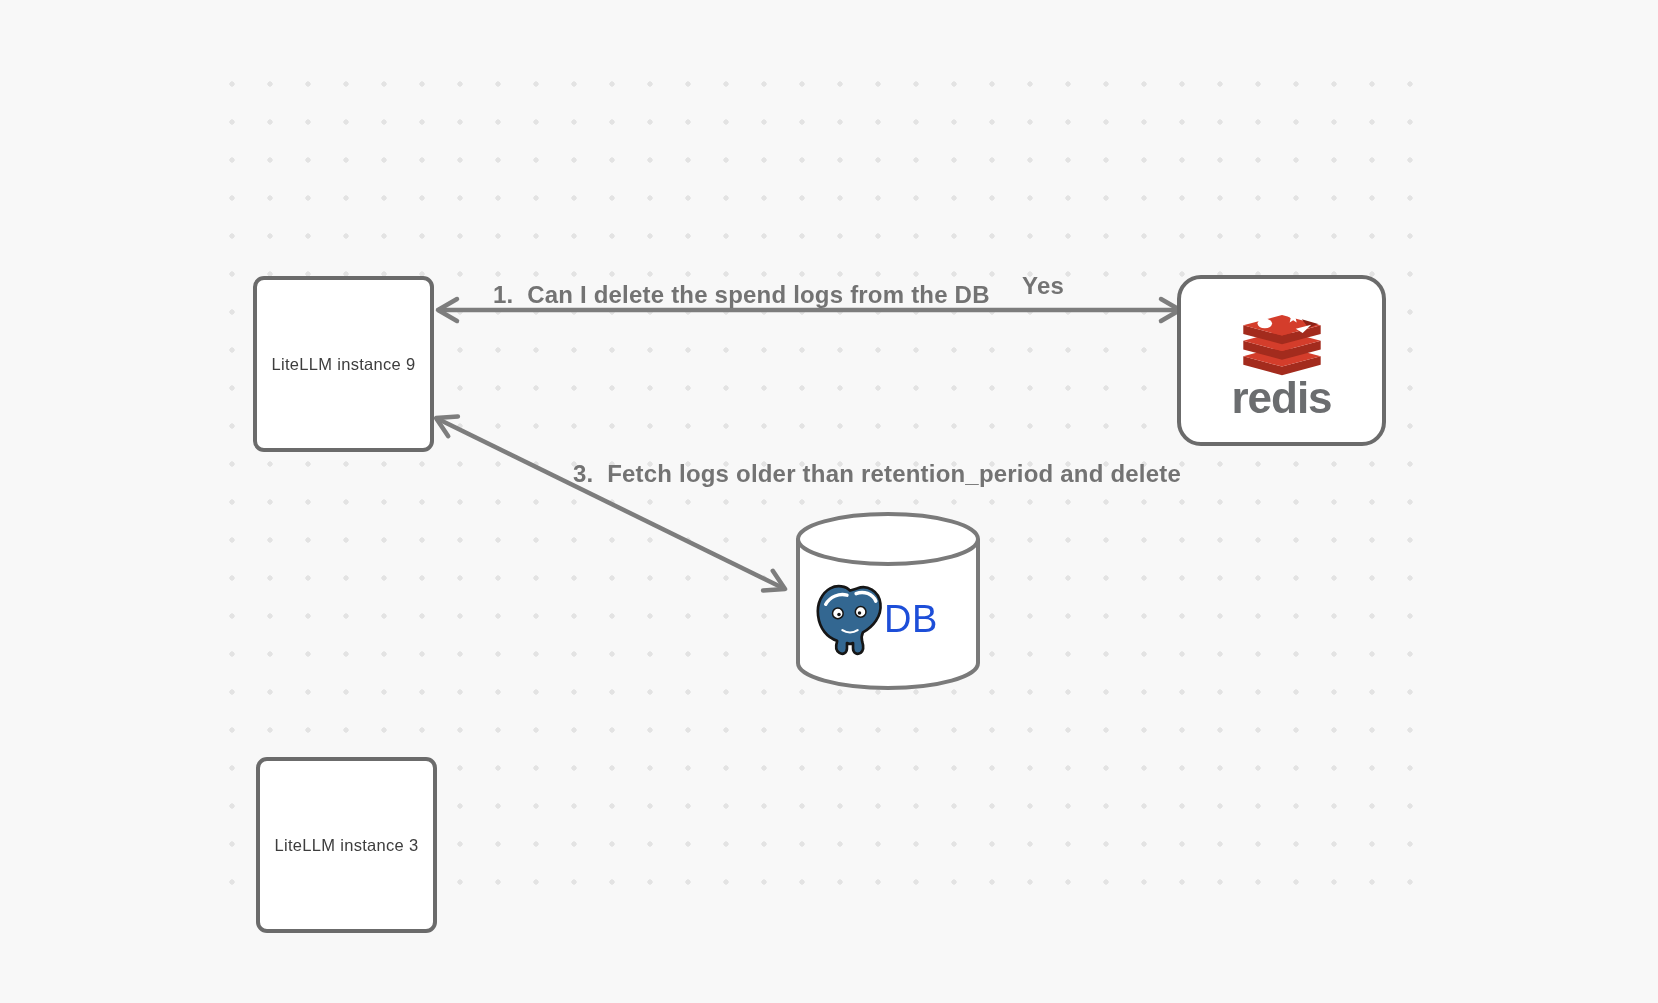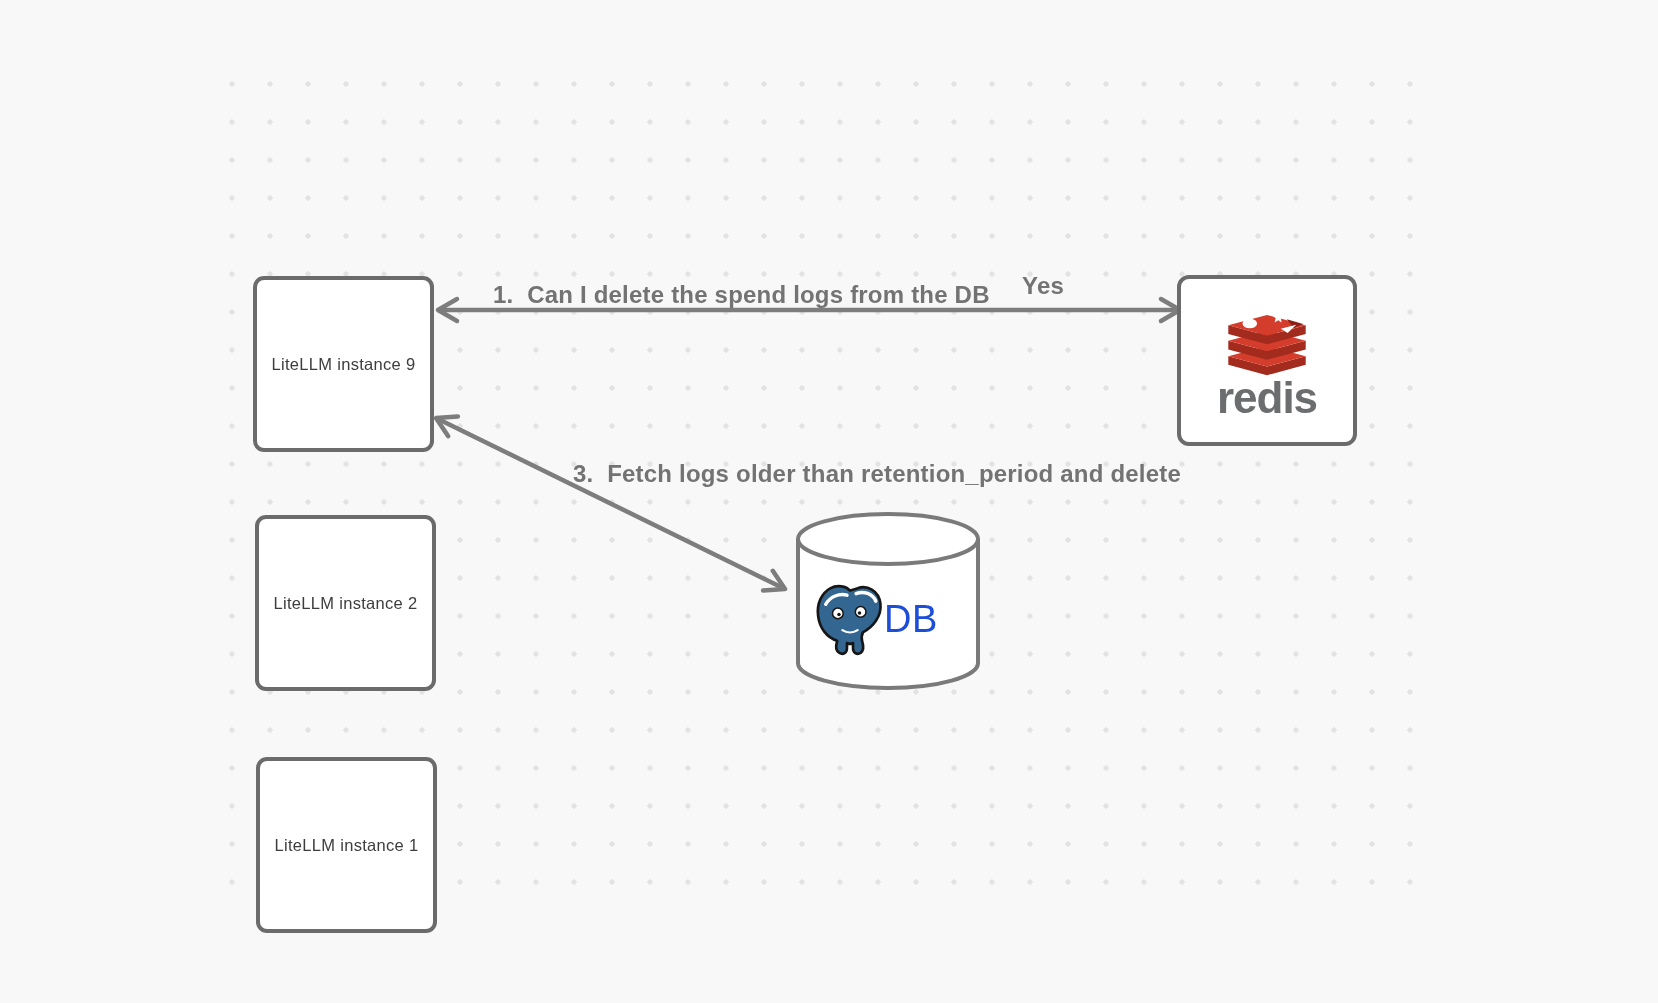--- a/index.html
+++ b/index.html
@@ -19,22 +19,22 @@
   }
   .node-box .box-label{
     font-size:16.5px;color:#3d3d3d;letter-spacing:.3px;white-space:nowrap;
   }
   .edges-layer{position:absolute;left:0;top:0;pointer-events:none;}
   .edge-label{
     position:absolute;font-size:24px;font-weight:700;color:#737373;
     white-space:pre;letter-spacing:.2px;
   }
   .redis-node{
-    position:absolute;left:1177px;top:275px;width:180px;height:171px;box-sizing:border-box;
-    background:#ffffff;border:4px solid #6b6b6b;border-radius:12px;
+    position:absolute;left:1177px;top:275px;width:209px;height:171px;box-sizing:border-box;
+    background:#ffffff;border:4px solid #6b6b6b;border-radius:24px;
     display:flex;flex-direction:column;align-items:center;
   }
   .redis-logo{margin-top:27px;}
   .redis-word{
     font-size:44px;font-weight:700;color:#6b6d6f;letter-spacing:-1px;
     line-height:1;margin-top:-3px;
   }
   .cylinder-svg{position:absolute;left:794px;top:510px;}
   .pg-elephant{position:absolute;left:812px;top:583px;}
   .db-label{
@@ -45,25 +45,22 @@
 </head>
 <body>
 
 <div class="canvas">
 
   <div class="dot-grid"></div>
 
   <div class="node-box" style="left:253px;top:276px;">
     <span class="box-label">LiteLLM instance 9</span>
   </div>
-  <div class="node-box" style="left:255px;top:515px;">
-    <span class="box-label">LiteLLM instance 2</span>
-  </div>
   <div class="node-box" style="left:256px;top:757px;">
-    <span class="box-label">LiteLLM instance 1</span>
+    <span class="box-label">LiteLLM instance 3</span>
   </div>
 
   <svg class="edges-layer" width="1658" height="1003">
     <defs>
       <marker id="ah" viewBox="0 0 30 30" markerWidth="30" markerHeight="30" refX="26" refY="15" orient="auto-start-reverse" markerUnits="userSpaceOnUse">
         <path d="M7,4 L26,15 L7,26" fill="none" stroke="#7d7d7d" stroke-width="4.5" stroke-linecap="round" stroke-linejoin="round"></path>
       </marker>
     </defs>
     <line x1="438" y1="310" x2="1180" y2="310" stroke="#7d7d7d" stroke-width="4.5" marker-start="url(#ah)" marker-end="url(#ah)"></line>
     <line x1="436" y1="418" x2="785" y2="589" stroke="#7d7d7d" stroke-width="4.5" marker-start="url(#ah)" marker-end="url(#ah)"></line>

